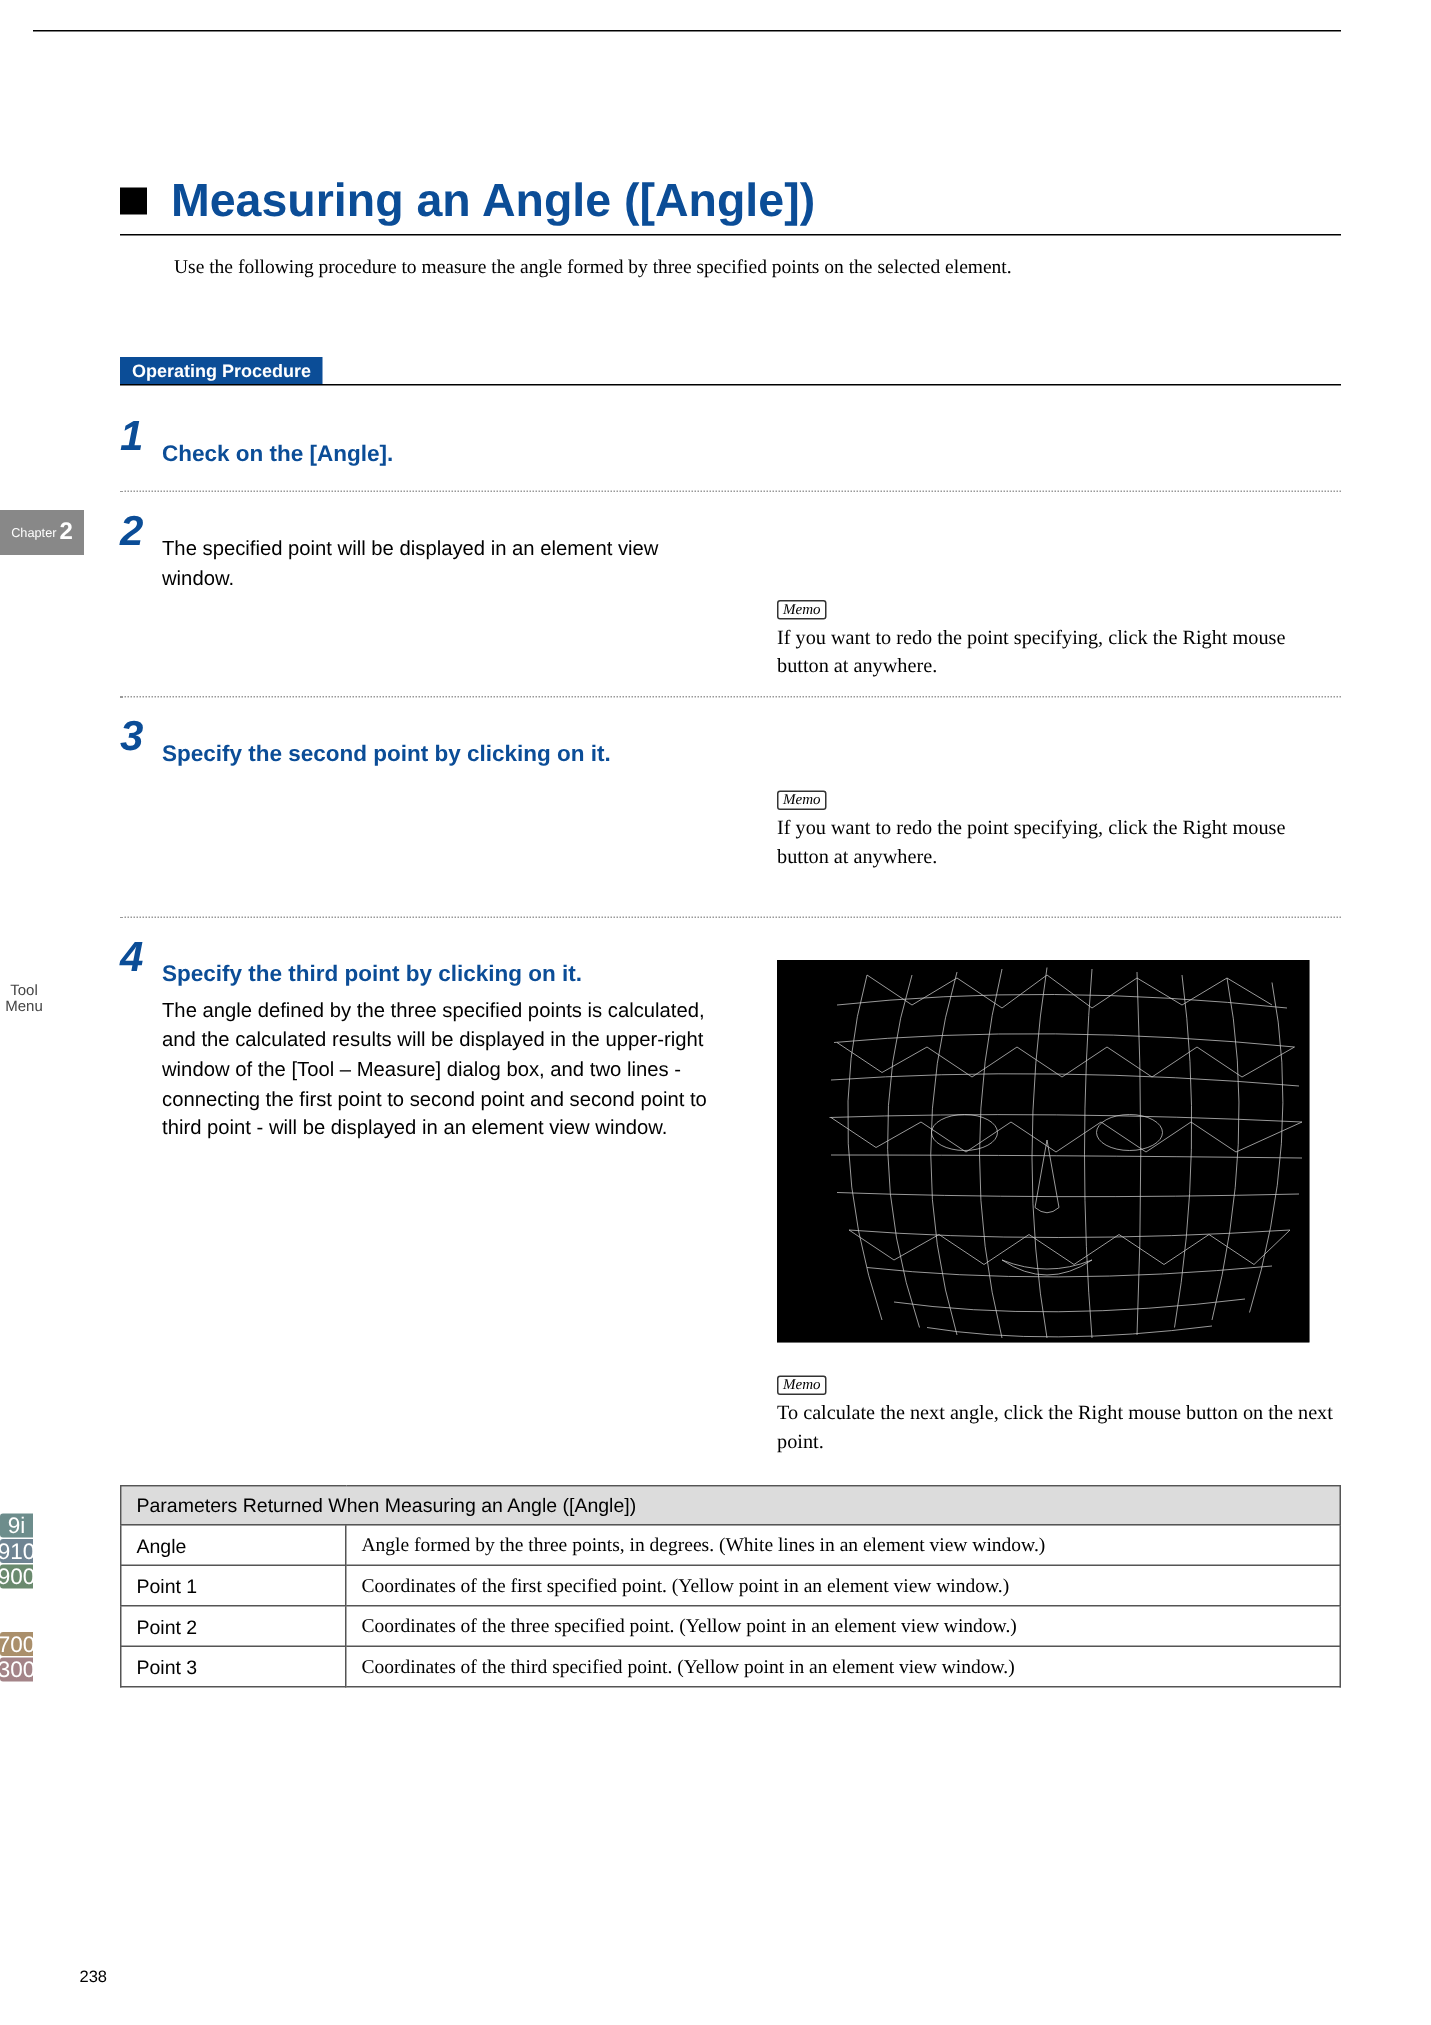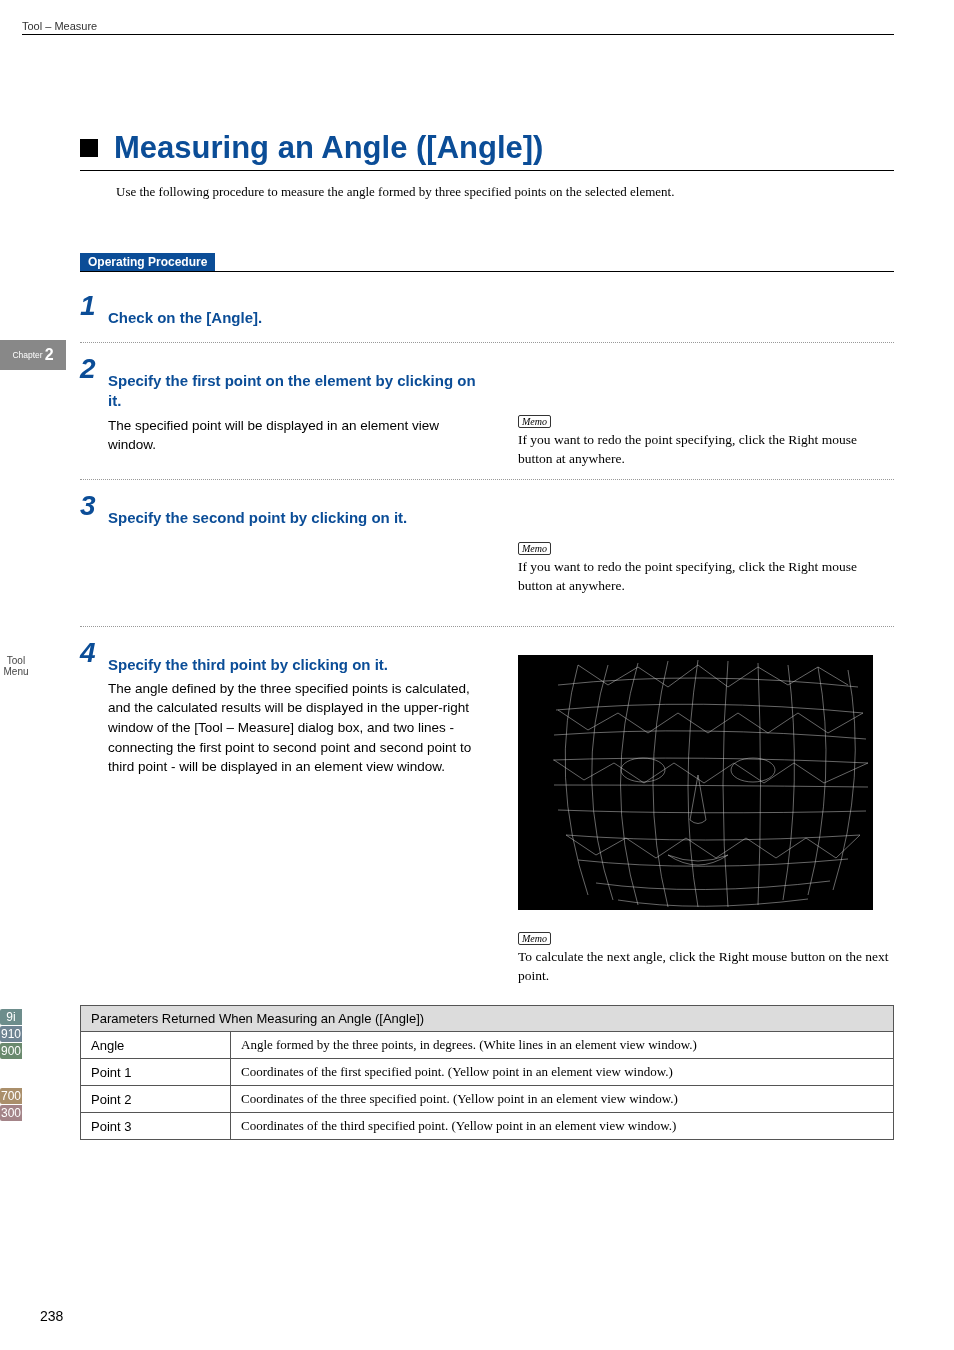--- a/index.html
+++ b/index.html
@@ -25,21 +25,21 @@
     border: none;
     border-top: 1px solid #000;
     margin-bottom: 95px;
     margin-left: -58px;
   }
 
   .chapter-tab {
     position: absolute;
     left: 0;
     top: 340px;
-    width: 66px;
+    width: 56px;
     height: 30px;
     background: #888;
     color: #fff;
     font-size: 8.5px;
     display: flex;
     align-items: center;
     justify-content: center;
   }
   .chapter-tab .num {
     font-size: 16px;
@@ -58,21 +58,21 @@
     color: #444;
     text-align: center;
     line-height: 1.1;
     margin-bottom: 332px;
     margin-left: -6px;
   }
 
   .mini-tab {
     width: 22px;
     height: 16px;
-    font-size: 12px;
+    font-size: 15px;
     color: #fff;
     display: flex;
     align-items: center;
     justify-content: center;
     margin-bottom: 1px;
     border-radius: 2px 0 0 2px;
   }
   .mini-tab.t9i   { background: #6d8d8c; }
   .mini-tab.t910  { background: #6f8493; }
   .mini-tab.t900  { background: #6a8a6e; }
@@ -199,31 +199,30 @@
     font-weight: normal;
   }
   .params-table .hdr {
     background: #dcdcdc;
   }
   .params-table td.label { width: 150px; }
   .params-table td.desc { font-family: Georgia, "Times New Roman", serif; }
 
   .page-num {
     position: absolute;
-    left: 40px;
+    left: 53px;
     bottom: 26px;
-    font-size: 14px;
+    font-size: 11px;
   }
 </style>
 </head>
 <body>
 
 <div class="page">
 
-  <div class="header-breadcrumb">Tool – Measure</div>
   <hr class="header-rule">
 
   <div class="chapter-tab">
     <span>Chapter</span>
     <span class="num">2</span>
   </div>
 
   <div class="side-tabs">
     <div class="side-tab-menu">
       <span>Tool</span><br>
@@ -256,21 +255,20 @@
         </div>
         <div class="step-right"></div>
       </div>
     </div>
     <hr class="dotline">
 
     <div class="step">
       <div class="step-num">2</div>
       <div class="step-body">
         <div class="step-left">
-          <div class="step-title">Specify the first point on the element by clicking on it.</div>
           <div class="step-text">The specified point will be displayed in an element view window.</div>
         </div>
         <div class="step-right">
           <div style="height:40px"></div>
           <span class="memo-box">Memo</span>
           <div class="memo-text">If you want to redo the point specifying, click the Right mouse button at anywhere.</div>
         </div>
       </div>
     </div>
     <hr class="dotline">

